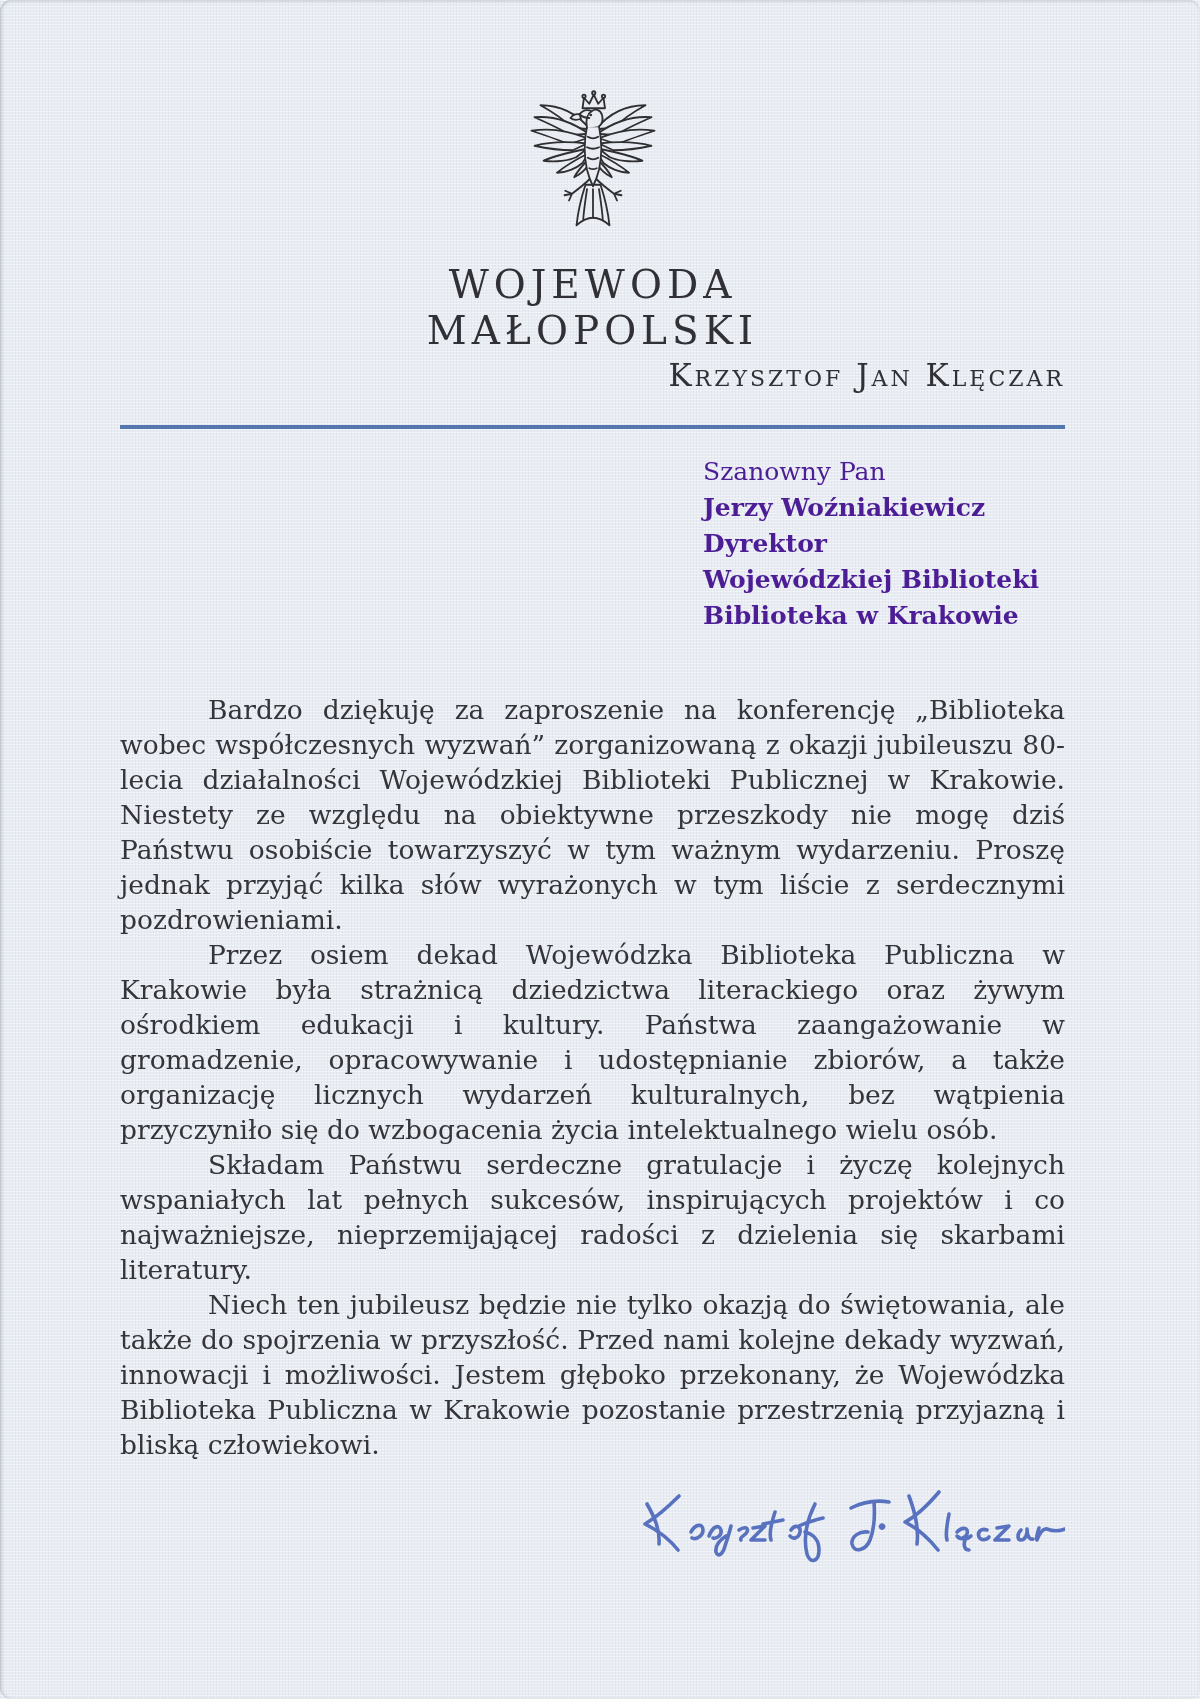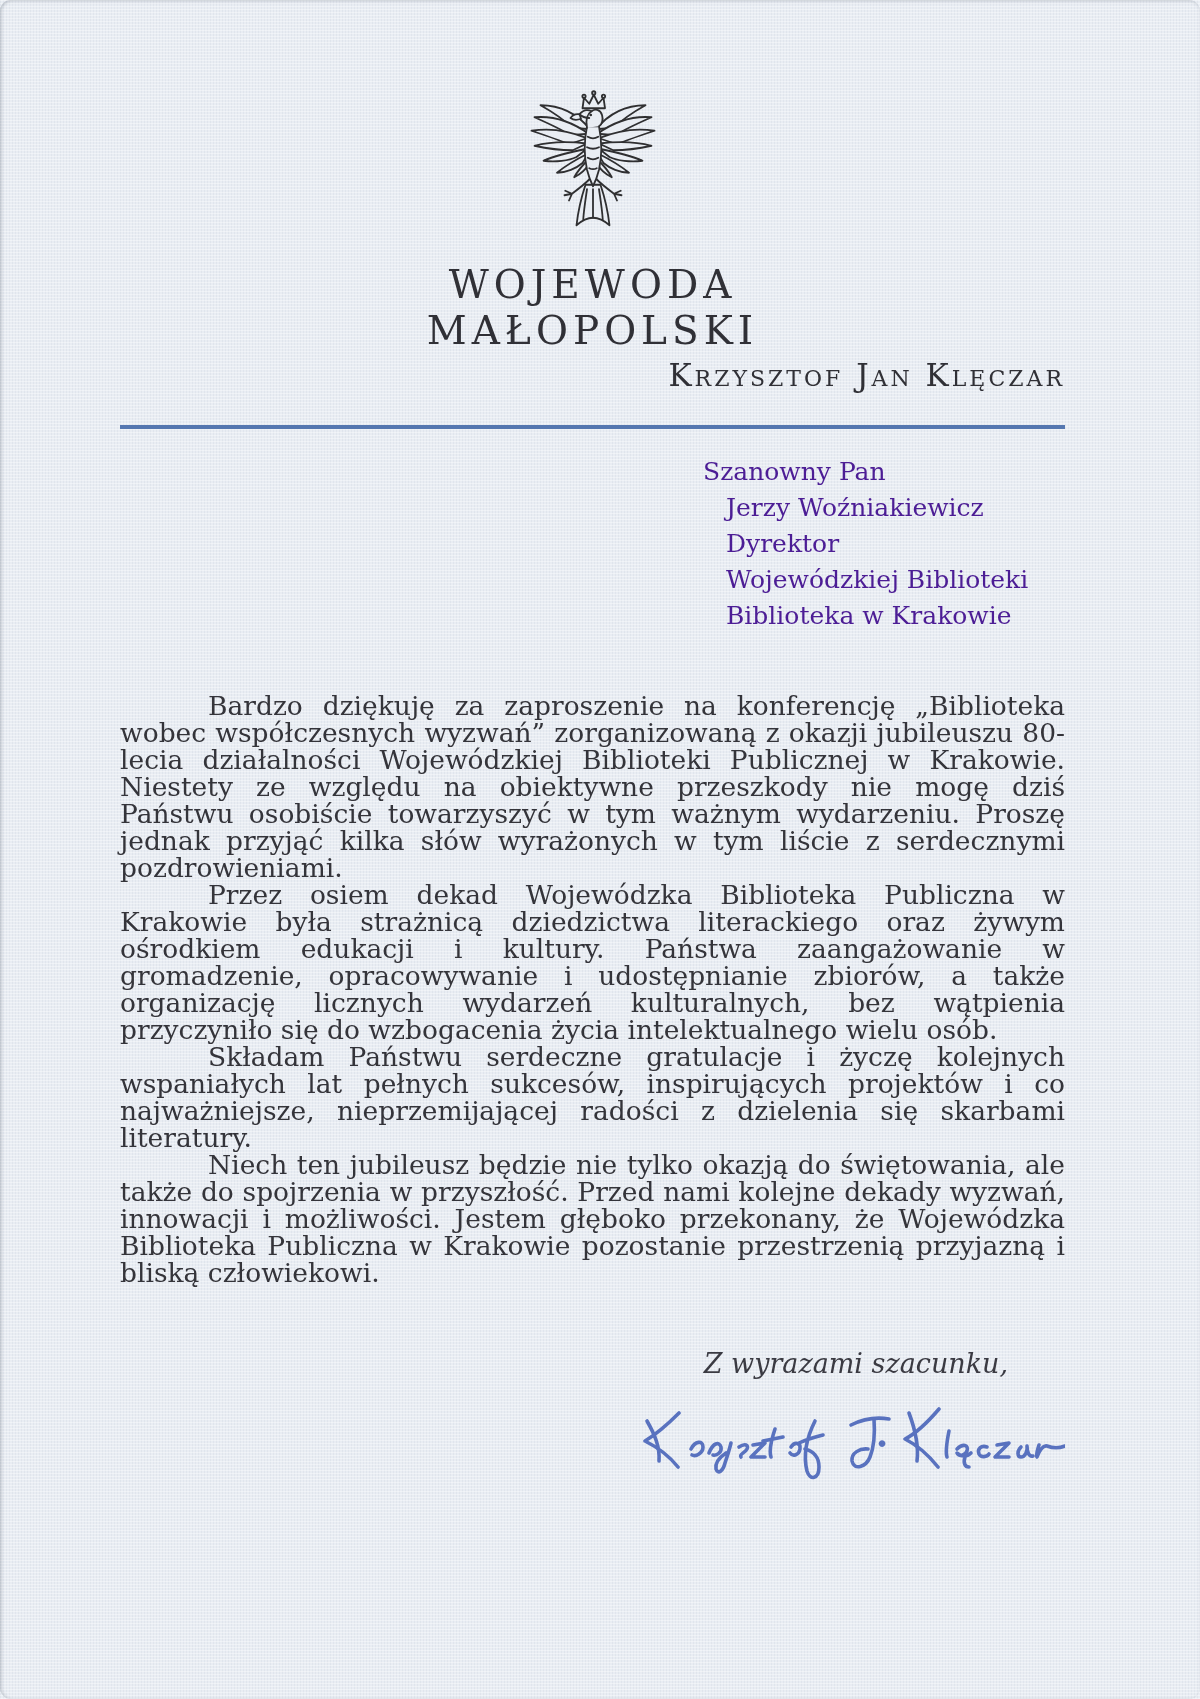--- a/index.html
+++ b/index.html
@@ -52,26 +52,26 @@
   }
   .divider-wrap { margin-top: 30px; height: 4px; line-height: 0; }
   
   .recipient {
     margin-top: 26px;
     margin-left: 583px;
     font-size: 25px;
     line-height: 36px;
     color: #4c1d95;
   }
-  .recipient .bold { font-weight: normal; margin-left: 23px; }
+  .recipient .bold { font-weight: bold; }
   
   .letter-body {
     margin-top: 58px;
     font-size: 26.5px;
-    line-height: 27px;
+    line-height: 35px;
     text-align: justify;
     color: #34343a;
   }
   .letter-body p {
     margin: 0;
     text-indent: 88px;
   }
   
   .valediction {
     margin-top: 62px;
@@ -149,21 +149,20 @@
       <div class="bold">Biblioteka w Krakowie</div>
     </div>
 
     <div class="letter-body">
       <p>Bardzo dziękuję za zaproszenie na konferencję „Biblioteka wobec współczesnych wyzwań” zorganizowaną z okazji jubileuszu 80-lecia działalności Wojewódzkiej Biblioteki Publicznej w Krakowie. Niestety ze względu na obiektywne przeszkody nie mogę dziś Państwu osobiście towarzyszyć w tym ważnym wydarzeniu. Proszę jednak przyjąć kilka słów wyrażonych w tym liście z serdecznymi pozdrowieniami.</p>
       <p>Przez osiem dekad Wojewódzka Biblioteka Publiczna w Krakowie była strażnicą dziedzictwa literackiego oraz żywym ośrodkiem edukacji i kultury. Państwa zaangażowanie w gromadzenie, opracowywanie i udostępnianie zbiorów, a także organizację licznych wydarzeń kulturalnych, bez wątpienia przyczyniło się do wzbogacenia życia intelektualnego wielu osób.</p>
       <p>Składam Państwu serdeczne gratulacje i życzę kolejnych wspaniałych lat pełnych sukcesów, inspirujących projektów i co najważniejsze, nieprzemijającej radości z dzielenia się skarbami literatury.</p>
       <p>Niech ten jubileusz będzie nie tylko okazją do świętowania, ale także do spojrzenia w przyszłość. Przed nami kolejne dekady wyzwań, innowacji i możliwości. Jestem głęboko przekonany, że Wojewódzka Biblioteka Publiczna w Krakowie pozostanie przestrzenią przyjazną i bliską człowiekowi.</p>
     </div>
 
-    <div class="valediction">Z wyrazami szacunku,</div>
 
     <div class="signature-wrap">
       <svg width="432" height="104" viewBox="0 0 432 104" aria-hidden="true">
         <g fill="none" stroke-width="3.6" stroke-linecap="round" stroke-linejoin="round" opacity="0.92" stroke="#4d68bb">
 
           <path d="M14,32 C22,46 27,58 26,72"></path>
           <path d="M46,24 C34,36 22,46 12,52 C24,58 37,68 45,78"></path>
           <path d="M58,60 C62,52 70,51 70,58 C70,64 63,68 59,66"></path>
           <path d="M76,64 C80,54 86,52 88,58 C89,63 84,67 80,66"></path>
           <path d="M98,54 C96,62 94,68 92,74 C90,82 85,86 83,80 C82,74 87,68 93,64"></path>

